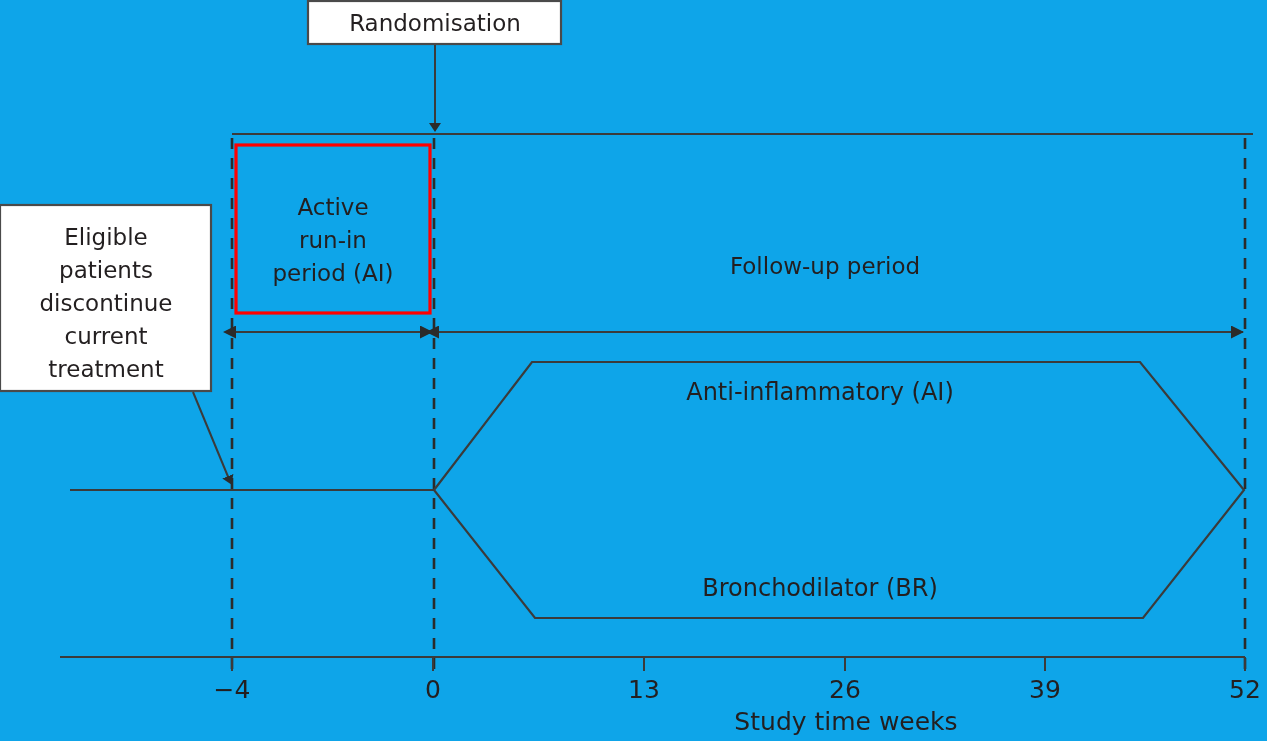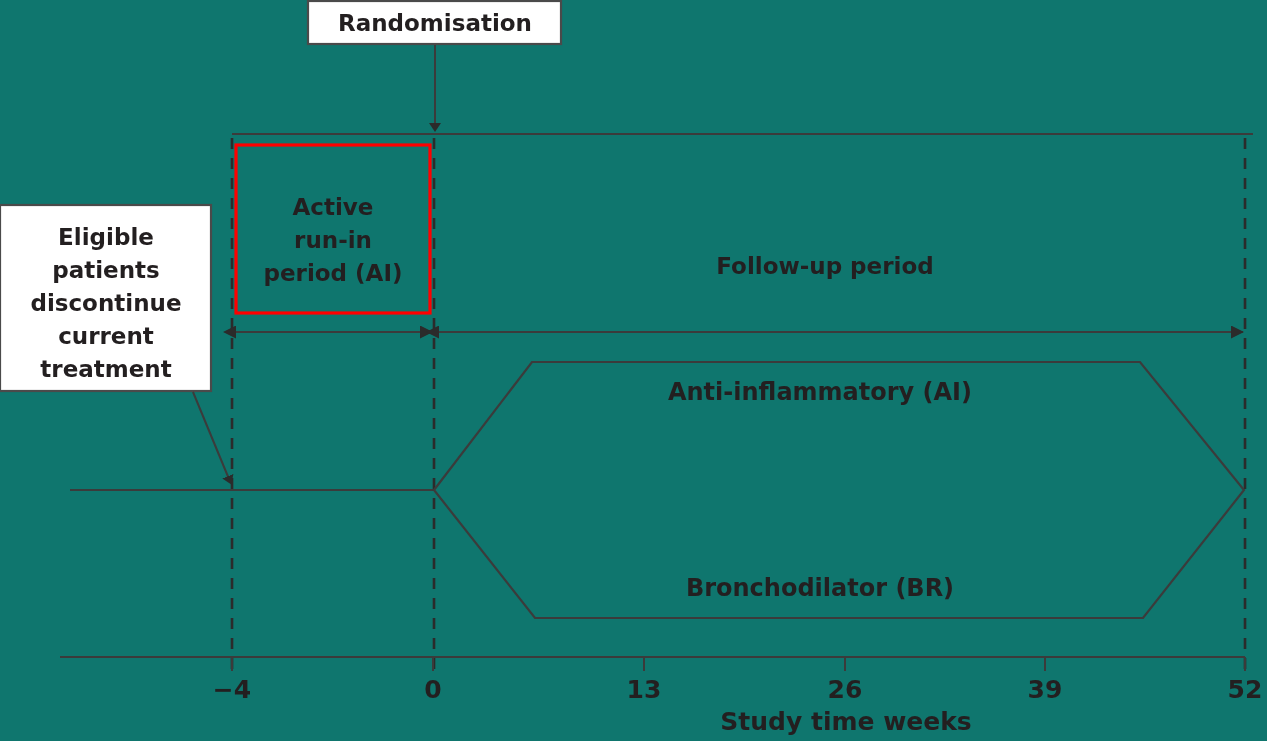--- a/index.html
+++ b/index.html
@@ -4,24 +4,23 @@
 <style>
   html, body {
     margin: 0;
     padding: 0;
     background: #ffffff;
   }
   #figure-root {
     position: relative;
     width: 1267px;
     height: 741px;
-    background: #0f766e;
+    background: #0ea5e9;
     font-family: "DejaVu Sans", "Liberation Sans", sans-serif;
     overflow: hidden;
-    font-weight: bold;
   }
   svg.diagram {
     position: absolute;
     left: 0;
     top: 0;
     width: 1267px;
     height: 741px;
   }
   .solid-line {
     stroke: #3b3b3b;

